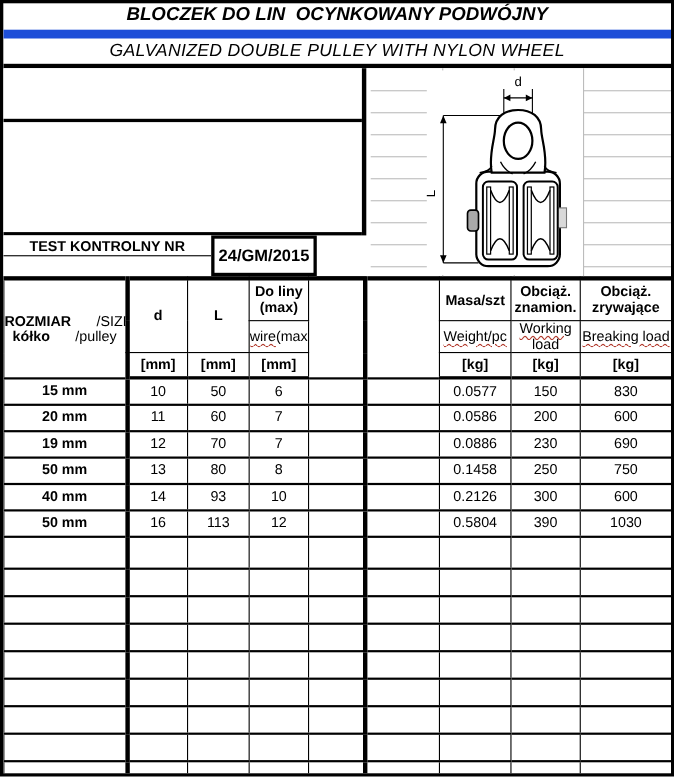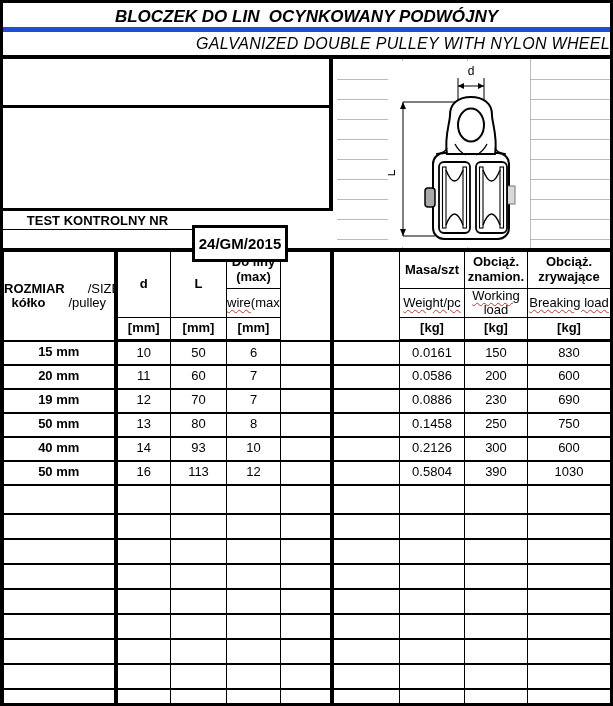--- a/index.html
+++ b/index.html
@@ -2,34 +2,34 @@
 <html><head>
 <meta charset="utf-8">
 <style>
   html,body{margin:0;padding:0;background:#888;}
   .sheet{
     position:relative;width:613px;height:706px;box-sizing:border-box;
     border:3px solid #000;background:#fff;color:#000;
     font-family:"Liberation Sans",sans-serif;overflow:hidden;margin:0 auto;
   }
   
-  .title1{height:24px;border-bottom:5px solid #1d4ed8;display:flex;align-items:flex-end;justify-content:center;
+  .title1{height:24px;border-bottom:8px solid #1d4ed8;display:flex;align-items:flex-start;justify-content:center;
           font-weight:bold;font-style:italic;font-size:17px;white-space:pre;}
-  .title2{height:23px;border-bottom:4px solid #000;display:flex;align-items:center;justify-content:flex-end;
+  .title2{height:23px;border-bottom:4px solid #000;display:flex;align-items:center;justify-content:center;
           font-style:italic;font-size:16px;letter-spacing:.3px;}
   
   .headzone{position:relative;height:189px;}
   .leftboxes{position:absolute;left:0;top:0;width:330px;height:152px;border-right:4px solid #000;box-sizing:border-box;background:#fff;z-index:2;}
   .box1{height:49px;border-bottom:3px solid #000;box-sizing:border-box;}
   .box2{height:103px;border-bottom:3px solid #000;box-sizing:border-box;}
   .testlabels{position:absolute;left:0;top:152px;width:189px;height:37px;z-index:2;background:#fff;}
   .tl1{height:19px;border-bottom:1px solid #000;box-sizing:border-box;display:flex;align-items:center;justify-content:center;
        font-weight:bold;font-size:13px;}
   .tl2{height:18px;display:flex;align-items:center;justify-content:center;font-size:13px;}
-  .testvalue{position:absolute;left:189px;top:166px;width:96px;height:37px;border:3px solid #000;box-sizing:border-box;
+  .testvalue{position:absolute;left:189px;top:152px;width:96px;height:37px;border:3px solid #000;box-sizing:border-box;
        display:flex;align-items:center;justify-content:center;font-weight:bold;font-size:15px;background:#fff;z-index:3;}
   
   .picture{position:absolute;left:330px;top:0;width:277px;height:189px;background:#fff;}
   .hgrid{position:absolute;left:4px;right:0;height:1px;background:#bcbcbc;}
   .vgrid{position:absolute;top:0;bottom:0;width:1px;background:#bcbcbc;}
   svg.pulley{position:absolute;left:55px;top:2px;background:#fff;}
   
   table.main{border-collapse:collapse;table-layout:fixed;width:607px;border-top:4px solid #000;}
   table.main td{border:1px solid #000;text-align:center;vertical-align:middle;padding:0;font-size:13px;overflow:hidden;line-height:1.1;}
   tr.h1{height:38px;} tr.h2{height:20px;} tr.h3{height:23px;}
@@ -168,21 +168,21 @@
       <td class="unit">[kg]</td>
     </tr>
 
     <tr class="d">
       <td class="rA sizecell">15 mm</td>
       <td>10</td>
       <td>50</td>
       <td>6</td>
       <td class="rE"></td>
       <td></td>
-      <td>0.0161</td>
+      <td>0.0577</td>
       <td>150</td>
       <td>830</td>
     </tr>
     <tr class="d">
       <td class="rA sizecell">20 mm</td>
       <td>11</td>
       <td>60</td>
       <td>7</td>
       <td class="rE"></td>
       <td></td>

